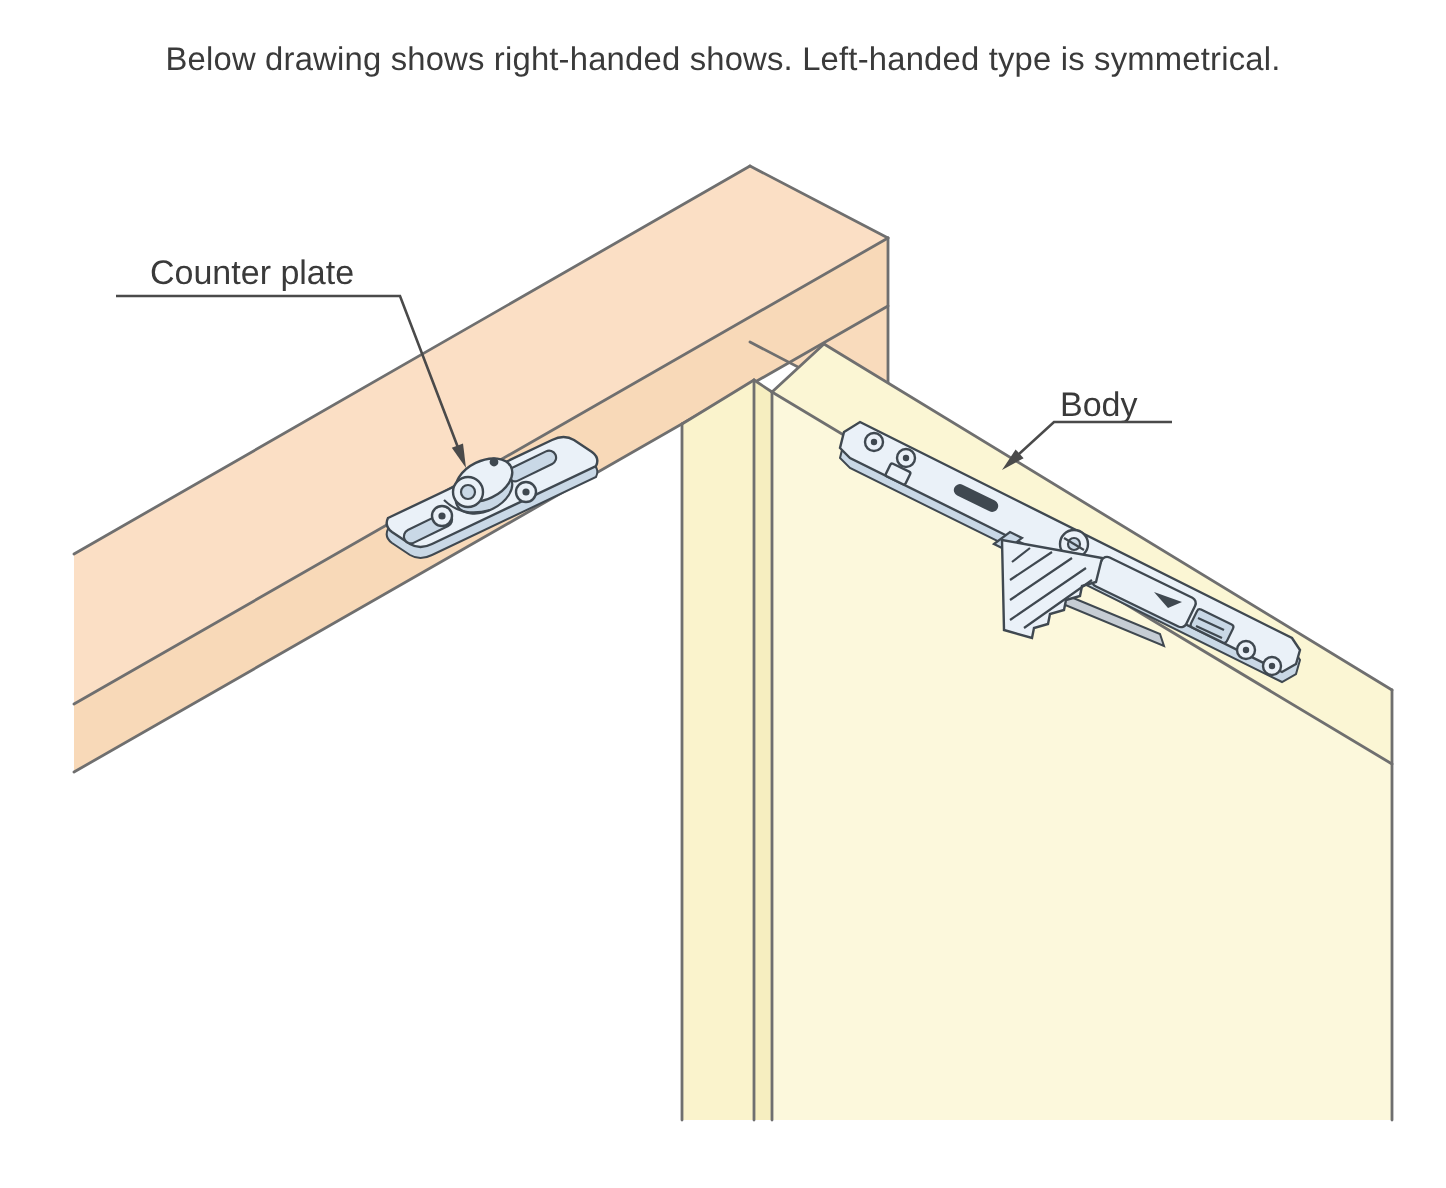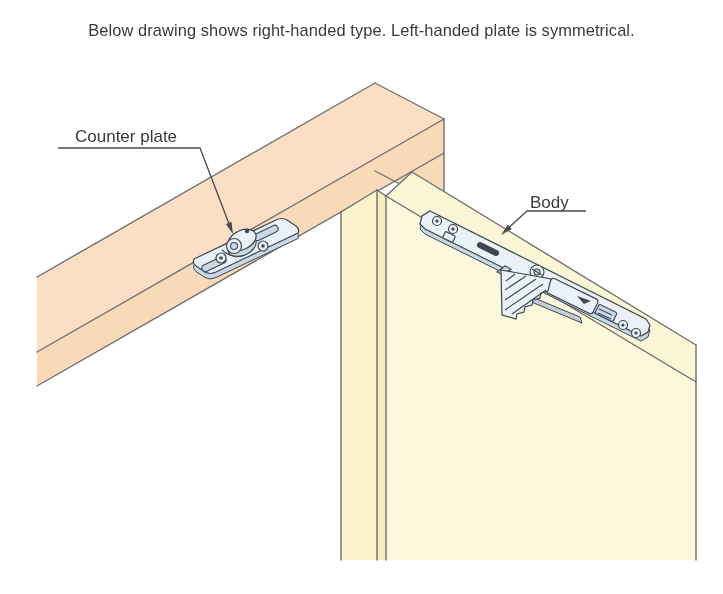--- a/index.html
+++ b/index.html
@@ -22,21 +22,21 @@
   .hw-dark{fill:var(--metal-dark);}
   .hw-rod{fill:var(--metal-gray);stroke:var(--metal-dark);stroke-width:1;}
   
   .callout-line{stroke:var(--leader);stroke-width:1.3;fill:none;}
   .callout-text{font-size:17px;fill:var(--text);}
   .arrow{fill:var(--leader);stroke:none;}
 </style>
 </head>
 <body>
 
-<div class="note">Below drawing shows right-handed type. Left-handed plate is symmetrical.</div>
+<div class="note">Below drawing shows right-handed shows. Left-handed type is symmetrical.</div>
 
 <svg width="723" height="594" viewBox="0 0 723 594">
 
   <g>
     <polygon class="wf-end" points="375,83 444,119 444,207 375,171"></polygon>
     <polygon class="wf-top" points="37,277 375,83 444,119 37,352"></polygon>
     <polygon class="wf-front" points="37,352 444,119 444,153 37,386"></polygon>
     <g>
       <path class="wedge" d="M37,277 L375,83"></path>
       <path class="wedge" d="M375,83 L444,119"></path>

